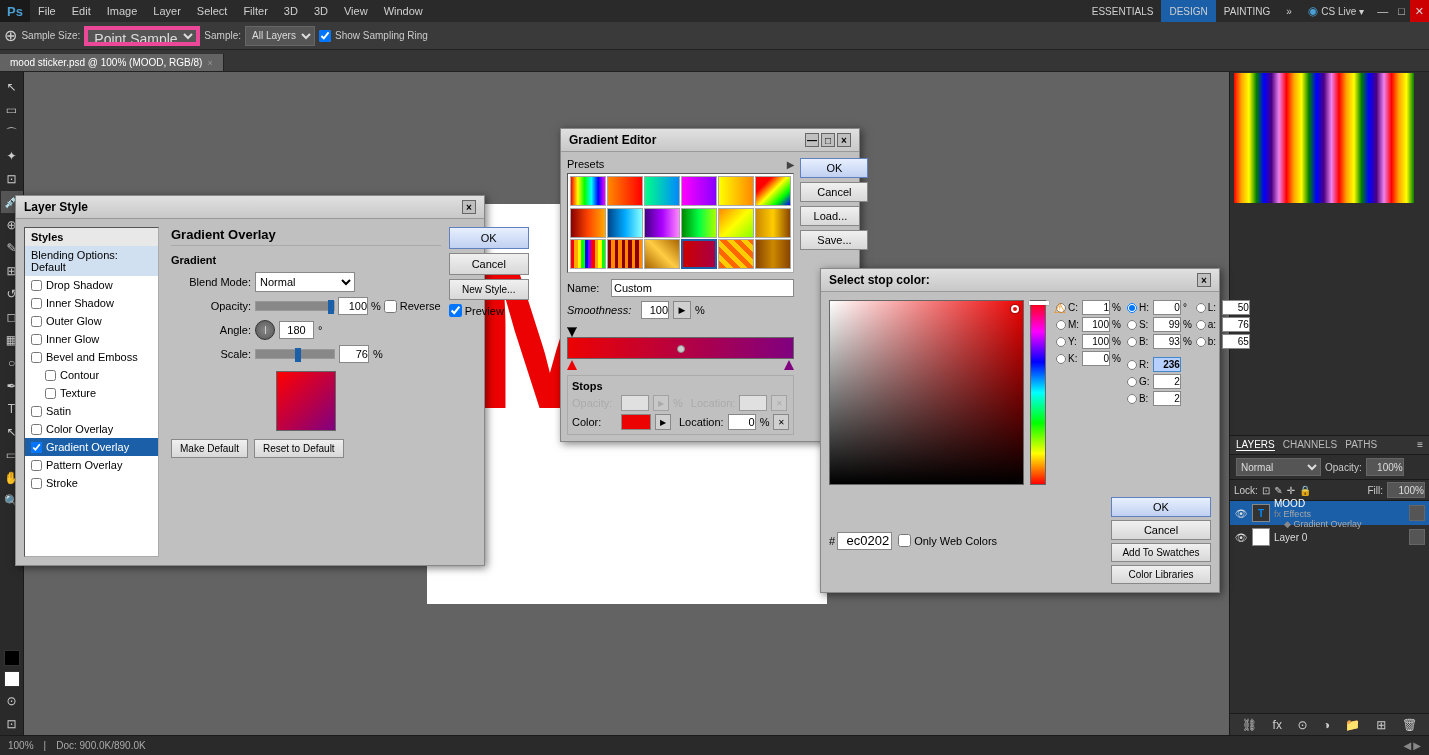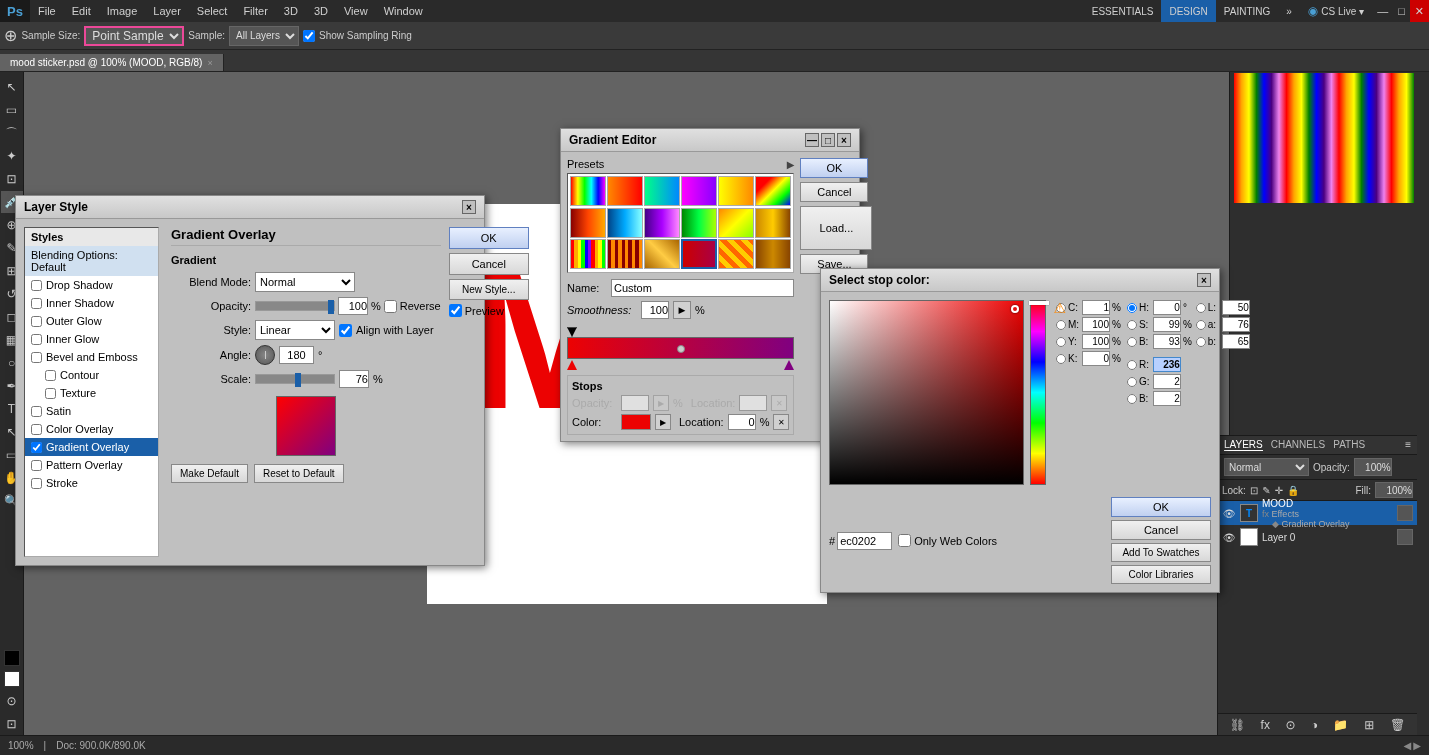--- a/index.html
+++ b/index.html
@@ -25,21 +25,21 @@
     #left-panel { position: absolute; top: 72px; left: 0; width: 24px; background: #2a2a2a; bottom: 20px; border-right: 1px solid #1a1a1a; z-index: 50; display: flex; flex-direction: column; align-items: center; padding-top: 4px; gap: 1px; }
     .tool-btn { width: 22px; height: 22px; display: flex; align-items: center; justify-content: center; cursor: pointer; color: #ccc; font-size: 12px; border: none; background: transparent; }
     .tool-btn:hover, .tool-btn.active { background: #555; }
 
     
     #right-panel { position: absolute; top: 50px; right: 0; width: 200px; background: #2e2e2e; bottom: 20px; border-left: 1px solid #1a1a1a; z-index: 50; }
     #right-panel-header { background: #333; padding: 3px 6px; display: flex; justify-content: space-between; font-size: 10px; color: #ccc; border-bottom: 1px solid #1a1a1a; }
     #swatches-area { padding: 4px; }
 
     
-    #layers-panel { position: absolute; bottom: 20px; right: 12px; width: 200px; height: 300px; background: #2e2e2e; border-left: 1px solid #1a1a1a; border-top: 1px solid #1a1a1a; z-index: 50; }
+    #layers-panel { position: absolute; bottom: 20px; right: 0; width: 200px; height: 300px; background: #2e2e2e; border-left: 1px solid #1a1a1a; border-top: 1px solid #1a1a1a; z-index: 50; }
     #layers-header { background: #333; padding: 3px 6px; display: flex; gap: 8px; font-size: 10px; color: #ccc; border-bottom: 1px solid #1a1a1a; }
     .layers-tab { cursor: pointer; color: #bbb; }
     .layers-tab.active { color: #fff; border-bottom: 1px solid #fff; }
     #layers-controls { padding: 3px 6px; display: flex; gap: 4px; align-items: center; border-bottom: 1px solid #1a1a1a; }
     #layers-controls select { height: 18px; background: #555; border: 1px solid #666; color: #ddd; font-size: 10px; width: 80px; }
     #layers-controls input { width: 40px; height: 18px; background: #555; border: 1px solid #666; color: #ddd; font-size: 10px; text-align: right; }
     .layer-item { display: flex; align-items: center; gap: 4px; padding: 2px 4px; height: 24px; cursor: pointer; }
     .layer-item.selected { background: #1a5fa8; }
     .layer-eye { width: 14px; height: 14px; flex-shrink: 0; display: flex; align-items: center; justify-content: center; font-size: 10px; }
 
@@ -105,21 +105,21 @@
   </div>
   <div class="menu-item" style="padding:0 5px;">—</div>
   <div class="menu-item" style="padding:0 5px;">□</div>
   <div class="menu-item" style="padding:0 5px;background:#cc0000;">✕</div>
 </div>
 
 <div id="toolbar">
   <div style="display:flex;align-items:center;gap:4px;">
     <span style="color:#ccc;font-size:16px;">⊕</span>
     <label>Sample Size:</label>
-    <select style="height:20px;background:#555;border:2px solid #ec4899;color:#ddd;font-size:12px;">
+    <select style="height:20px;background:#555;border:4px solid #ec4899;color:#ddd;font-size:14px;">
       <option>Point Sample</option>
     </select>
     <label>Sample:</label>
     <select style="height:20px;background:#555;border:1px solid #666;color:#ddd;font-size:10px;">
       <option>All Layers</option>
     </select>
     <input type="checkbox" checked="" style="">
     <label>Show Sampling Ring</label>
   </div>
 </div>
@@ -296,28 +296,20 @@
             <div style="width:6px;height:14px;background:#1a5fa8;position:absolute;top:-2px;right:0;cursor:pointer;"></div>
           </div>
           <input type="text" value="100" style="width: 30px; height: 18px; background: white; border: 1px solid rgb(136, 136, 136); font-size: 11px; text-align: right;">
           <span>%</span>
           <input type="checkbox" style="">
           <label>Reverse</label>
         </div>
       </div>
 
 
-      <div class="form-row">
-        <span class="form-label">Style:</span>
-        <select class="dialog-select" style="width:80px;">
-          <option>Linear</option>
-        </select>
-        <input type="checkbox" checked="" style="">
-        <label>Align with Layer</label>
-      </div>
 
       <div class="form-row">
         <span class="form-label">Angle:</span>
         <div class="angle-dial">
           <div style="width:1px;height:8px;background:#ccc;transform:rotate(0deg);"></div>
         </div>
         <input type="text" value="180" style="width: 35px; height: 18px; background: white; border: 1px solid rgb(136, 136, 136); font-size: 11px; text-align: center;">
         <span>°</span>
       </div>
 
@@ -442,21 +434,21 @@
             <input type="text" value="0" style="width: 28px; height: 16px; background: white; border: 1px solid rgb(136, 136, 136); font-size: 11px; text-align: right;">
             <span>%</span>
             <button style="width:16px;height:16px;background:#d0d0d0;border:1px solid #888;font-size:8px;">✕</button>
           </div>
         </div>
       </div>
 
       <div style="display:flex;flex-direction:column;gap:4px;width:70px;flex-shrink:0;">
         <button class="btn-blue" style="padding:3px 0;width:68px;">OK</button>
         <button class="btn-normal" style="padding:3px 0;width:68px;">Cancel</button>
-        <button class="btn-normal" style="padding:15px 0;width:72px;">Load...</button>
+        <button class="btn-normal" style="padding:3px 0;width:60px;">Load...</button>
         <button class="btn-normal" style="padding:3px 0;width:68px;">Save...</button>
       </div>
     </div>
   </div>
 </div>
 
 <div id="stop-color-dialog" class="dialog" style="left:820px;top:268px;width:400px;">
   <div class="dialog-title">
     <span>Select stop color:</span>
     <div class="dialog-btn">×</div>
@@ -565,21 +557,21 @@
           <input type="text" value="65" style="width: 28px; height: 15px; background: white; border: 1px solid rgb(136, 136, 136); font-size: 10px; text-align: right;">
         </div>
       </div>
     </div>
 
   </div>
 
   <div style="padding:4px 8px 8px;display:flex;align-items:center;gap:6px;">
     <div style="display:flex;align-items:center;gap:2px;">
       <span style="font-size:11px;color:#000;">#</span>
-      <input type="text" value="ec0202" style="width: 55px; height: 18px; background: white; border: 1px solid rgb(136, 136, 136); font-size: 11px; padding: 0px 2px;">
+      <input type="text" value="ec0202" style="width: 55px; height: 18px; background: white; border: 1px solid rgb(136, 136, 136); font-size: 13px; padding: 0px 2px; text-align: right;">
     </div>
     <div style="display:flex;align-items:center;gap:3px;">
       <input type="checkbox" style="">
       <label style="font-size:11px;color:#000;">Only Web Colors</label>
     </div>
     <div style="flex:1;"></div>
     <div style="display:flex;flex-direction:column;gap:3px;align-items:flex-end;">
       <button class="btn-blue" style="padding:3px 0;width:100px;">OK</button>
       <button class="btn-normal" style="padding:3px 0;width:100px;">Cancel</button>
       <button class="btn-normal" style="padding:3px 0;width:100px;font-size:10px;">Add To Swatches</button>

